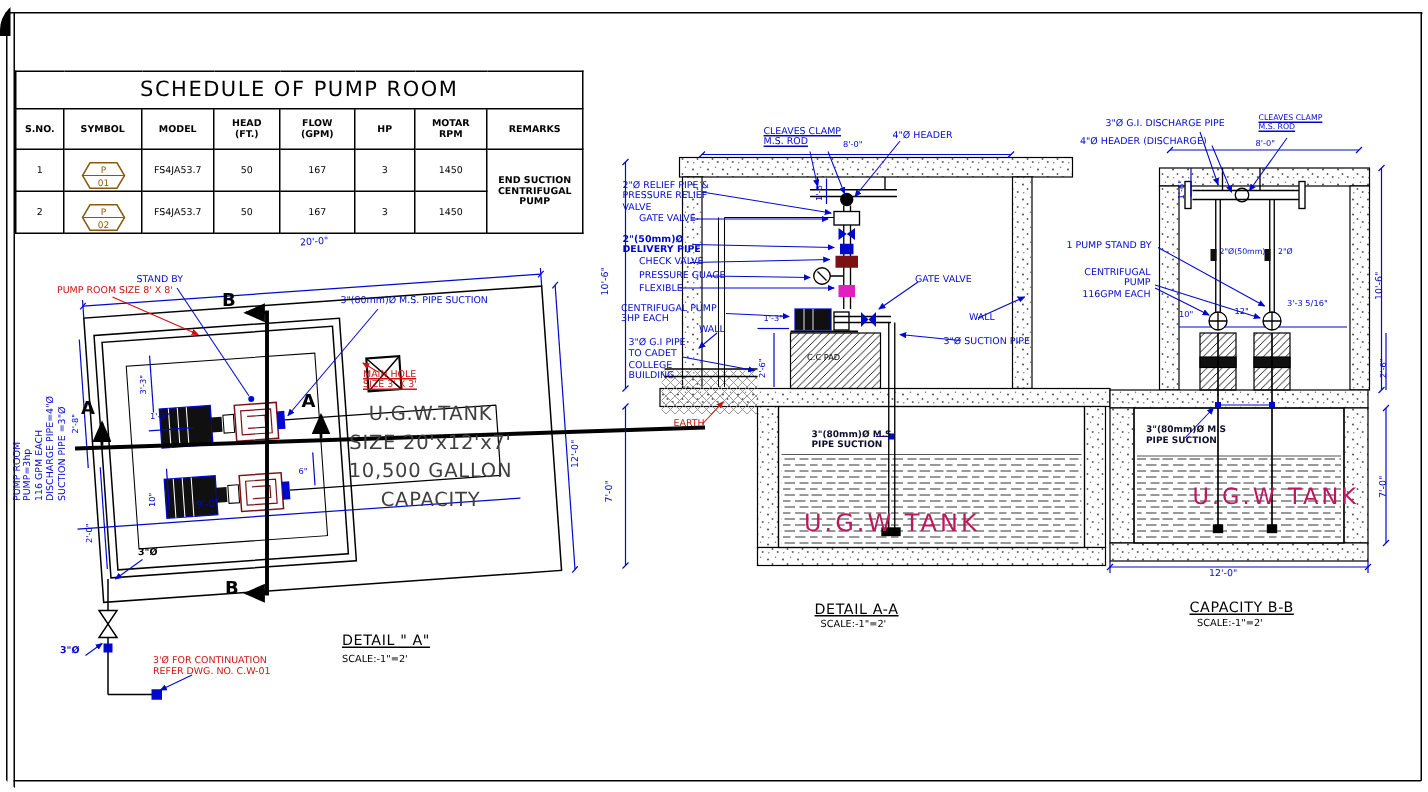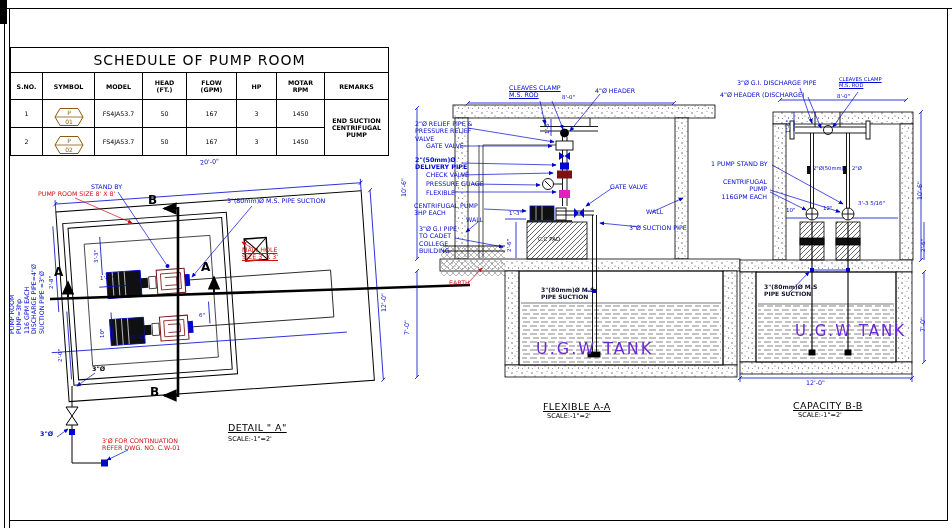--- a/index.html
+++ b/index.html
@@ -1,31 +1,31 @@
 <!DOCTYPE html>
 <html><head>
 <meta charset="utf-8">
 <style>
   html,body{margin:0;padding:0;background:#fff;}
   #sheet{position:relative;width:952px;height:528px;background:#fff;overflow:hidden;
-         font-family:"DejaVu Sans",sans-serif;}
+         font-family:"DejaVu Sans",sans-serif;border-radius:20px;}
   #linework{position:absolute;left:0;top:0;z-index:1;}
   .lbl{position:absolute;z-index:3;font-size:6.3px;line-height:1.18;color:#0008cf;
        white-space:pre-line;}
   .red{color:#cf1010;}
   .blk{color:#000;}
   .bold{font-weight:bold;}
   .dark{color:#10102a;font-weight:bold;}
   .t55{font-size:5.5px;}
   .t50{font-size:5.2px;}
   .rot{transform:rotate(-90deg);transform-origin:left top;}
   .tilt{transform:rotate(-4deg);}
   .marker{font-size:12px;font-weight:bold;color:#000;z-index:4;}
   .tankcap{font-size:13px;color:#3f3f3f;text-align:center;line-height:1.45;letter-spacing:0.5px;}
-  .tankname{font-size:16px;color:#6d28d9;letter-spacing:2px;}
+  .tankname{font-size:16px;color:#be185d;letter-spacing:2px;}
   .dtitle{font-size:9.5px;color:#000;text-decoration:underline;letter-spacing:0.4px;}
   .dscale{font-size:6.5px;color:#000;}
   .u{text-decoration:underline;}
   .ralign{text-align:right;}
   
   #schedule{position:absolute;left:10px;top:47px;z-index:3;border-collapse:collapse;
             table-layout:fixed;background:#fff;}
   #schedule td,#schedule th{border:1px solid #000;text-align:center;vertical-align:middle;
             font-size:6.3px;color:#000;white-space:pre-line;padding:0;}
   #schedule .ttl{font-size:14px;font-weight:normal;letter-spacing:1px;height:24px;}
@@ -365,20 +365,24 @@
 
 <div class="lbl" style="left:91px;top:183px;">STAND BY</div>
 <div class="lbl red" style="left:38px;top:190px;">PUMP ROOM SIZE 8' X 8'</div>
 <div class="lbl marker" style="left:148px;top:193px;">B</div>
 <div class="lbl marker" style="left:150px;top:385px;">B</div>
 <div class="lbl marker" style="left:54px;top:265px;">A</div>
 <div class="lbl marker" style="left:201px;top:260px;">A</div>
 <div class="lbl" style="left:227px;top:197px;">3"(80mm)Ø M.S. PIPE SUCTION</div>
 <div class="lbl red u" style="left:242px;top:246px;">MAIN HOLE
 SIZE 3' X 3'</div>
+<div class="lbl tankcap" style="left:231px;top:268px;width:112px;">U.G.W.TANK
+SIZE 20'x12'x7'
+10,500 GALLON
+CAPACITY</div>
 <div class="lbl rot" style="left:8px;top:334px;width:98px;">PUMP ROOM
 PUMP=3hp
 116 GPM EACH
 DISCHARGE PIPE=4"Ø
 SUCTION PIPE =3"Ø</div>
 <div class="lbl red" style="left:102px;top:437px;">3'Ø FOR CONTINUATION
 REFER DWG. NO. C.W-01</div>
 <div class="lbl blk bold" style="left:92px;top:365px;">3"Ø</div>
 <div class="lbl bold" style="left:40px;top:430px;">3"Ø</div>
 <div class="lbl tilt" style="left:200px;top:158px;">20'-0"</div>
@@ -419,21 +423,21 @@
 <div class="lbl" style="left:646px;top:208px;">WALL</div>
 <div class="lbl" style="left:629px;top:224px;">3"Ø SUCTION PIPE</div>
 <div class="lbl t55" style="left:509px;top:210px;">1'-3"</div>
 <div class="lbl rot t55" style="left:506px;top:252px;">2'-6"</div>
 <div class="lbl blk t55" style="left:538px;top:236px;">C.C PAD</div>
 <div class="lbl dark" style="left:541px;top:286px;font-size:6px;">3"(80mm)Ø M.S
 PIPE SUCTION</div>
 <div class="lbl rot" style="left:400px;top:197px;">10'-6"</div>
 <div class="lbl rot" style="left:403px;top:335px;">7'-0"</div>
 <div class="lbl tankname" style="left:536px;top:340px;">U.G.W TANK</div>
-<div class="lbl dtitle" style="left:543px;top:401px;">FLEXIBLE A-A</div>
+<div class="lbl dtitle" style="left:543px;top:401px;">DETAIL A-A</div>
 <div class="lbl dscale" style="left:547px;top:413px;">SCALE:-1"=2'</div>
 
 <div class="lbl" style="left:737px;top:79px;">3"Ø G.I. DISCHARGE PIPE</div>
 <div class="lbl" style="left:720px;top:91px;">4"Ø HEADER (DISCHARGE)</div>
 <div class="lbl t50 u" style="left:839px;top:76px;">CLEAVES CLAMP
 M.S. ROD</div>
 <div class="lbl t55" style="left:837px;top:93px;">8'-0"</div>
 <div class="lbl rot t55" style="left:785px;top:133px;">1'-6"</div>
 <div class="lbl" style="left:711px;top:160px;">1 PUMP STAND BY</div>
 <div class="lbl ralign" style="left:705px;top:178px;width:62px;">CENTRIFUGAL PUMP

